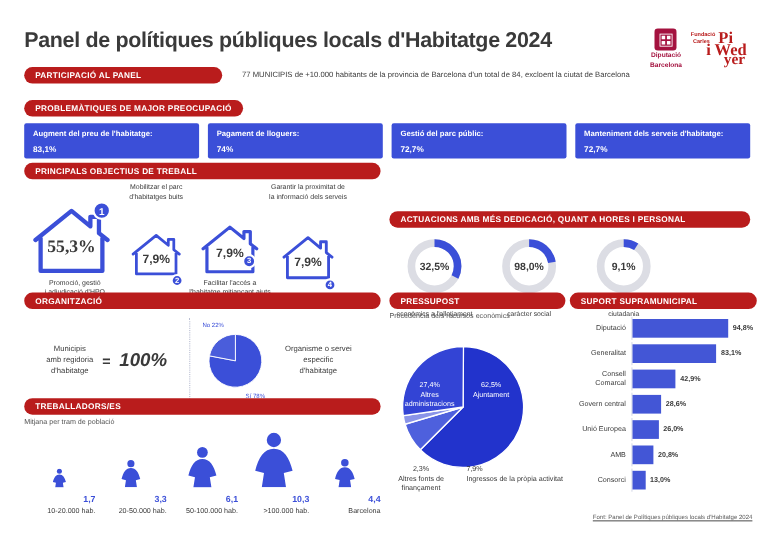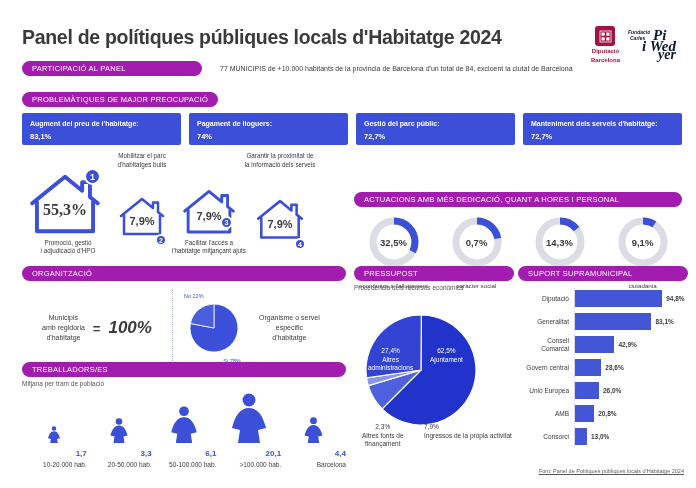--- a/index.html
+++ b/index.html
@@ -21,31 +21,31 @@
     letter-spacing: -0.3px;
   }
   .logos { position: absolute; right: 10px; top: 26px; display: flex; align-items: center; gap: 8px; }
   .logo-dipu { display: flex; flex-direction: column; align-items: center; gap: 2px; }
   .logo-shield {
     width: 20px; height: 20px; background: #a4123f; border-radius: 3px;
     display: flex; align-items: center; justify-content: center;
   }
   .logo-shield svg { display:block; }
   .logo-dipu-text { font-size: 6px; font-weight: bold; color: #a4123f; line-height: 7px; text-align: center; }
-  .logo-pi { position: relative; width: 58px; height: 34px; color: #0f172a; font-style: italic; }
+  .logo-pi { position: relative; width: 58px; height: 34px; color: #b91c1c; }
   .logo-pi .f1 { position:absolute; left:0; top:2px; font-size:5px; font-weight:bold; line-height:5px;}
   .logo-pi .f2 { position:absolute; left:2px; top:8px; font-size:5px; font-weight:bold; line-height:5px;}
   .logo-pi .big1 { position:absolute; left:25px; top:0px; font-size:15px; font-weight:bold; font-family:"Liberation Serif",serif; line-height:15px;}
   .logo-pi .big2 { position:absolute; left:14px; top:11px; font-size:15px; font-weight:bold; font-family:"Liberation Serif",serif; line-height:15px;}
   .logo-pi .big3 { position:absolute; left:30px; top:20px; font-size:14px; font-weight:bold; font-family:"Liberation Serif",serif; line-height:14px;}
 
   
   .pill {
-    background: #a21caf; color: #fff; border-radius: 10px;
-    font-size: 7.5px; font-weight: normal; letter-spacing: 0.25px;
+    background: #b91c1c; color: #fff; border-radius: 10px;
+    font-size: 7.5px; font-weight: bold; letter-spacing: 0.25px;
     padding: 3px 10px; display: inline-block; white-space: nowrap;
   }
   .pill-wide { display:block; border-radius: 10px; padding: 3px 10px; }
 
   .sec-sub { font-size: 6.5px; color: #555; margin-top: 3px; }
 
   
   .participation { position: absolute; left: 22px; top: 61px; width: 660px; display:flex; align-items:center; }
   .participation .pill { width: 180px; }
   .participation .ptext { font-size: 7px; color: #3a3a3a; margin-left: 18px; }
@@ -184,20 +184,21 @@
           <div class="val">72,7%</div>
         </div>
         <div class="card">
           <div class="lbl">Manteniment dels serveis d'habitatge:</div>
           <div class="val">72,7%</div>
         </div>
       </div>
   </div>
 
   <div class="panel-l" style="top:148px;">
+    <span class="pill pill-wide">PRINCIPALS OBJECTIUS DE TREBALL</span>
     <div class="houses" id="houses">
         <div class="house-item" style="left: 4px; top: 0px;">
           <div class="house-wrap" style="position: absolute; left: 0px; top: 20px; width: 78px; height: 63.96px; font-family: Liberation Serif, serif;"><svg width="78" height="63.959999999999994" viewBox="0 0 100 82">
               <path d="M8 40 L50 6 L72 24 L72 13 L82 13 L82 32 L92 40 M14 38 L14 76 L86 76 L86 38" fill="none" stroke="#3b4fd8" stroke-width="5" stroke-linejoin="round" stroke-linecap="round"></path>
             </svg><div class="house-val" style="top: 29.4216px; font-size: 16px;">55,3%</div></div>
           <div class="badge" style="left: 58px; top: 16px; width: 17px; height: 17px; font-size: 9px;">1</div>
           <div class="house-cap" style="position: absolute; left: -8px; top: 86.96px; width: 100px;">Promoció, gestió<br>i adjudicació d'HPO</div>
         </div>
         <div class="house-item" style="left: 95px; top: 0px;">
           <div class="house-cap-top" style="position: absolute; left: -18px; top: 0px; width: 86px;">Mobilitzar el parc<br>d'habitatges buits</div>
@@ -230,29 +231,22 @@
           <div class="donut"><svg width="54" height="54" viewBox="0 0 54 54">
               <circle cx="27" cy="27" r="21" fill="none" stroke="#dcdde4" stroke-width="7"></circle>
               <circle cx="27" cy="27" r="21" fill="none" stroke="#3b4fd8" stroke-width="7" stroke-dasharray="42.88273972150068 89.06415172927063" transform="rotate(-90 27 27)"></circle>
             </svg><div class="donut-center">32,5%</div></div>
           <div class="donut-cap">Tramitació d'ajuts<br>econòmics a l'allotjament</div>
         </div>
         <div class="donut-item">
           <div class="donut"><svg width="54" height="54" viewBox="0 0 54 54">
               <circle cx="27" cy="27" r="21" fill="none" stroke="#dcdde4" stroke-width="7"></circle>
               <circle cx="27" cy="27" r="21" fill="none" stroke="#3b4fd8" stroke-width="7" stroke-dasharray="29.160263010620465 102.78662844015085" transform="rotate(-90 27 27)"></circle>
-            </svg><div class="donut-center">0,7%</div></div>
+            </svg><div class="donut-center">98,0%</div></div>
           <div class="donut-cap">Actuacions de<br>caràcter social</div>
-        </div>
-        <div class="donut-item">
-          <div class="donut"><svg width="54" height="54" viewBox="0 0 54 54">
-              <circle cx="27" cy="27" r="21" fill="none" stroke="#dcdde4" stroke-width="7"></circle>
-              <circle cx="27" cy="27" r="21" fill="none" stroke="#3b4fd8" stroke-width="7" stroke-dasharray="18.8684054774603 113.07848597331102" transform="rotate(-90 27 27)"></circle>
-            </svg><div class="donut-center">14,3%</div></div>
-          <div class="donut-cap">HPO i parc públic</div>
         </div>
         <div class="donut-item">
           <div class="donut"><svg width="54" height="54" viewBox="0 0 54 54">
               <circle cx="27" cy="27" r="21" fill="none" stroke="#dcdde4" stroke-width="7"></circle>
               <circle cx="27" cy="27" r="21" fill="none" stroke="#3b4fd8" stroke-width="7" stroke-dasharray="12.007167122020189 119.93972432875113" transform="rotate(-90 27 27)"></circle>
             </svg><div class="donut-center">9,1%</div></div>
           <div class="donut-cap">Atenció a la<br>ciutadania</div>
         </div>
       </div>
   </div>
@@ -314,21 +308,21 @@
           <div class="num">6,1</div>
           <div class="cap">50-100.000 hab.</div>
         </div>
         <div class="worker">
           <div class="fig">
             <svg width="40" height="50" viewBox="0 0 40 50">
               <circle cx="20" cy="7" r="6.5" fill="#3b4fd8"></circle>
               <path d="M20 15 C11 15 6 23 3 35 L11 37 L9 50 L31 50 L29 37 L37 35 C34 23 29 15 20 15 Z" fill="#3b4fd8"></path>
             </svg>
           </div>
-          <div class="num">20,1</div>
+          <div class="num">10,3</div>
           <div class="cap">&gt;100.000 hab.</div>
         </div>
         <div class="worker">
           <div class="fig">
             <svg width="21" height="26.25" viewBox="0 0 40 50">
               <circle cx="20" cy="7" r="6.5" fill="#3b4fd8"></circle>
               <path d="M20 15 C11 15 6 23 3 35 L11 37 L9 50 L31 50 L29 37 L37 35 C34 23 29 15 20 15 Z" fill="#3b4fd8"></path>
             </svg>
           </div>
           <div class="num">4,4</div>

